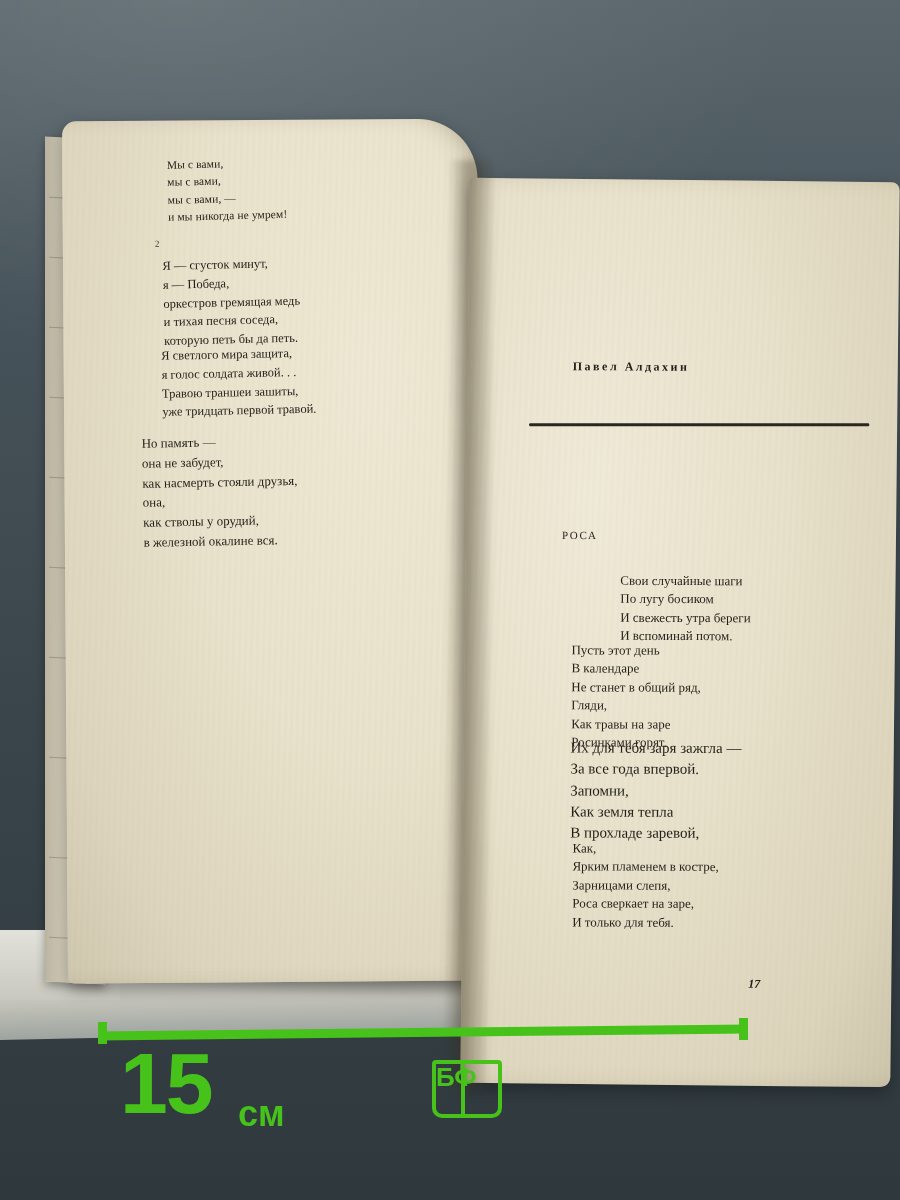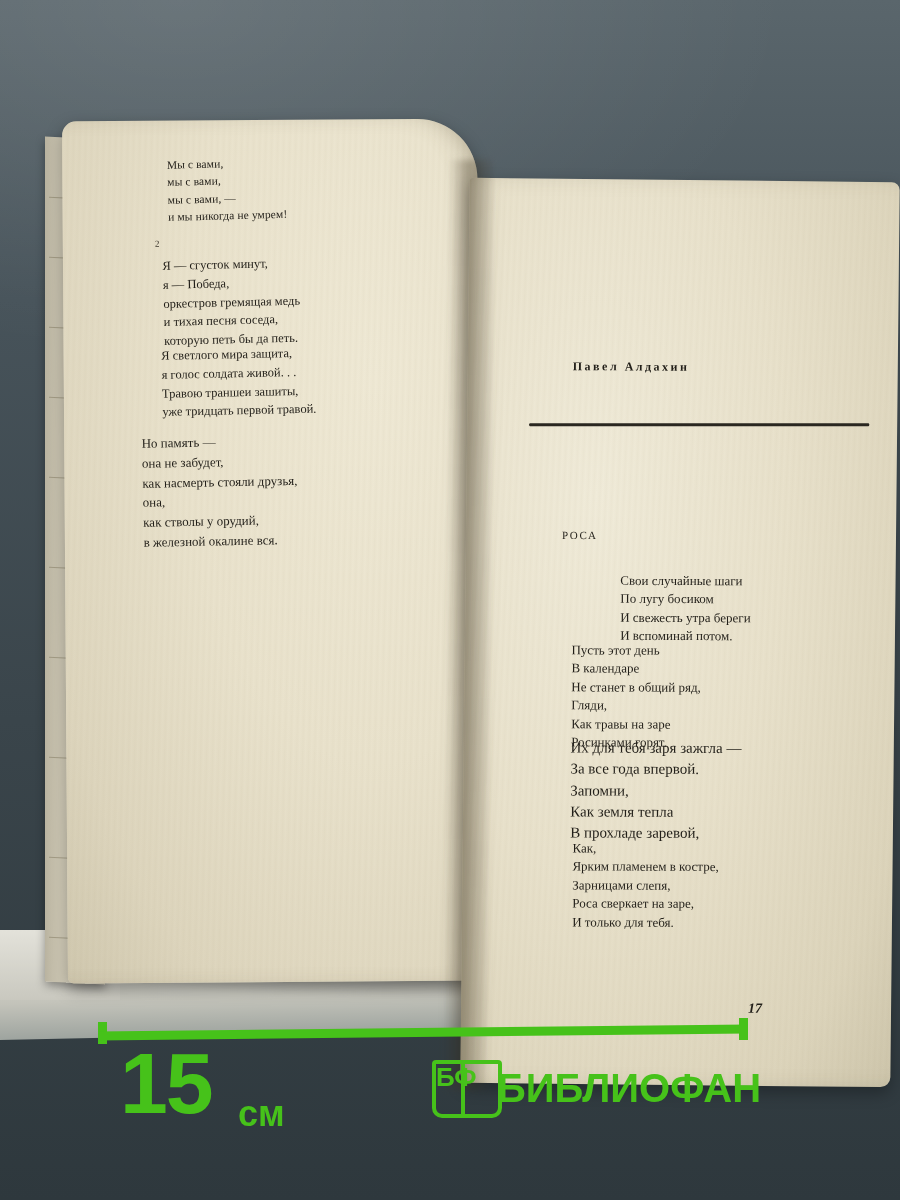--- a/index.html
+++ b/index.html
@@ -171,22 +171,22 @@
     left: 96px; top: 350px;
     font-size: 11px;
     letter-spacing: 1.6px;
     transform: rotate(-0.4deg);
   }
   .r-s1 { left: 107px; top: 392px; font-size: 13px; transform: rotate(-0.4deg); margin-left: 48px; }
   .r-s2 { left: 107px; top: 462px; font-size: 13px; transform: rotate(-0.4deg); }
   .r-s3 { left: 107px; top: 558px; font-size: 15px; transform: rotate(-0.4deg); font-family: Liberation Serif, serif; }
   .r-s4 { left: 110px; top: 660px; font-size: 13px; transform: rotate(-0.4deg); }
   .r-folio {
-    left: 287px; top: 820px;
-    font-size: 14px;
+    left: 287px; top: 796px;
+    font-size: 12px;
     font-style: italic;
     font-weight: bold;
     transform: rotate(-0.4deg);
   }
 
   
   .ruler {
     position: absolute;
     left: 98px; top: 1022px;
     width: 650px; height: 16px;
@@ -364,15 +364,14 @@
     <div class="tick-r"></div>
   </div>
   <div class="cm-label">15</div>
   <div class="cm-unit">см</div>
 
   <div class="brand-mark">
     <div class="bm-box"></div>
     <div class="bm-spine"></div>
     <div class="bm-letters">БФ</div>
   </div>
-  <div class="brand">БИБЛИОФАН</div>
 
 </div>
 
 </body></html>

